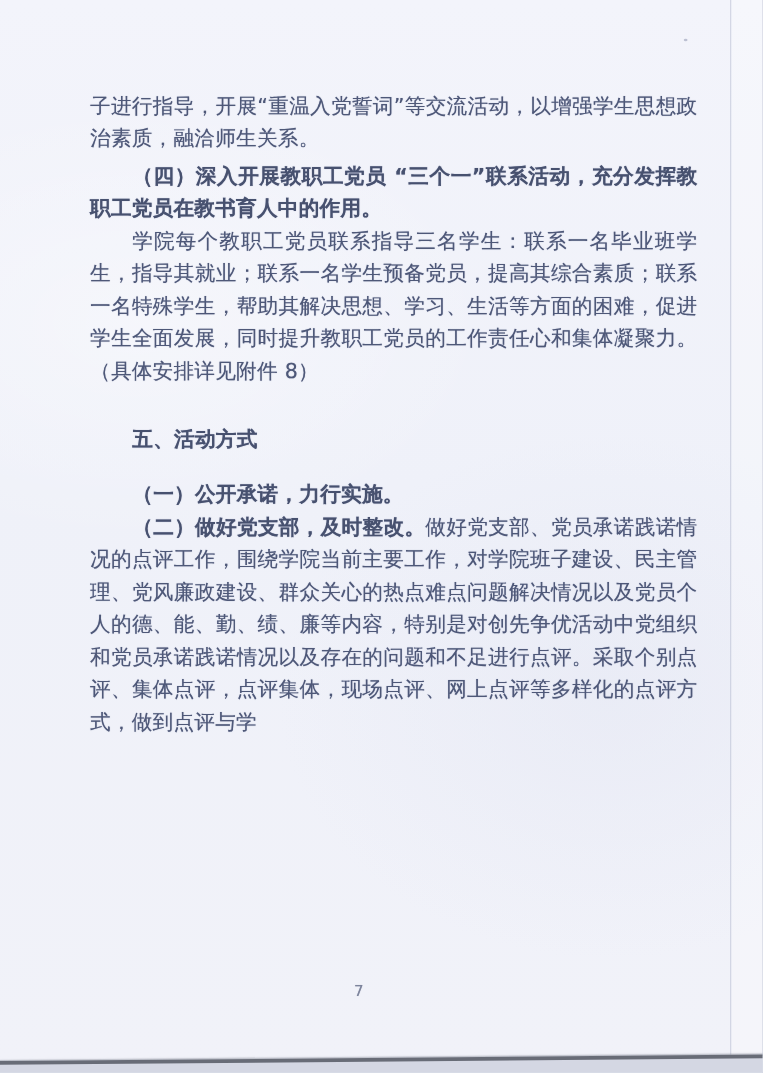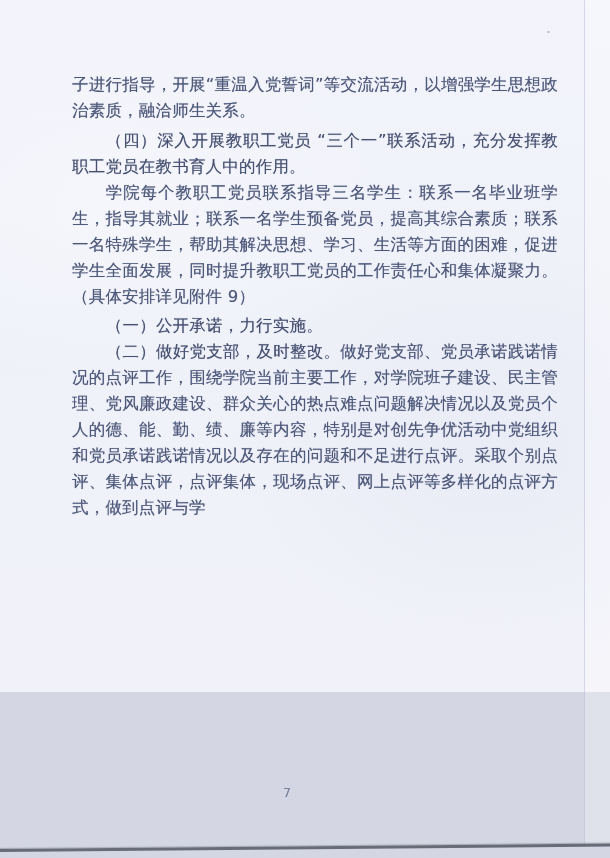--- a/index.html
+++ b/index.html
@@ -12,21 +12,21 @@
     position: relative;
     overflow: hidden;
     background: #d4d7e3; 
     font-family: "DejaVu Sans", sans-serif;
   }
   .page {
     position: absolute;
     top: 0;
     left: 0;
     width: 610px;
-    height: 692px;
+    height: 858px;
     background:
       radial-gradient(ellipse 420px 260px at 18% 30%, rgba(255,255,255,0.35), rgba(255,255,255,0) 70%),
       radial-gradient(ellipse 380px 300px at 80% 65%, rgba(226,229,242,0.45), rgba(226,229,242,0) 70%),
       linear-gradient(180deg, #f3f4fb 0%, #eff1f9 45%, #f1f2f9 100%);
   }
   
   .right-edge {
     position: absolute;
     top: 0;
     left: 584px;
@@ -77,28 +77,28 @@
     letter-spacing: 0.2px;
   }
   .para {
     margin: 0;
     text-indent: 2.05em;
   }
   .para.no-indent {
     text-indent: 0;
   }
   .bold {
-    font-weight: normal;
+    font-weight: bold;
     color: #47516f;
   }
   .gap-section {
     margin-top: 29px;
   }
   .gap-small {
-    margin-top: 3px;
+    margin-top: 18px;
   }
   .gap-tiny {
     margin-top: 4px;
   }
   .footer {
     position: absolute;
     top: 786px;
     left: 0;
     width: 574px;
     text-align: center;
@@ -113,22 +113,23 @@
 
 <div class="page">
 
   <div class="content">
 
     <p class="para no-indent">子进行指导，开展“重温入党誓词”等交流活动，以增强学生思想政治素质，融洽师生关系。</p>
 
 
     <p class="para bold gap-tiny">（四）深入开展教职工党员 “三个一”联系活动，充分发挥教职工党员在教书育人中的作用。</p>
 
-    <p class="para">学院每个教职工党员联系指导三名学生：联系一名毕业班学生，指导其就业；联系一名学生预备党员，提高其综合素质；联系一名特殊学生，帮助其解决思想、学习、生活等方面的困难，促进学生全面发展，同时提升教职工党员的工作责任心和集体凝聚力。（具体安排详见附件 9）</p>
+    <p class="para">学院每个教职工党员联系指导三名学生：联系一名毕业班学生，指导其就业；联系一名学生预备党员，提高其综合素质；联系一名特殊学生，帮助其解决思想、学习、生活等方面的困难，促进学生全面发展，同时提升教职工党员的工作责任心和集体凝聚力。（具体安排详见附件 8）</p>
 
+    <p class="para bold gap-section">五、活动方式</p>
 
     <p class="para bold gap-small">（一）公开承诺，力行实施。</p>
 
 
     <p class="para"><span class="bold">（二）做好党支部，及时整改。</span><span>做好党支部、党员承诺践诺情况的点评工作，围绕学院当前主要工作，对学院班子建设、民主管理、党风廉政建设、群众关心的热点难点问题解决情况以及党员个人的德、能、勤、绩、廉等内容，特别是对创先争优活动中党组织和党员承诺践诺情况以及存在的问题和不足进行点评。采取个别点评、集体点评，点评集体，现场点评、网上点评等多样化的点评方式，做到点评与学</span></p>
 
   </div>
 
   <div class="footer">7</div>
 

